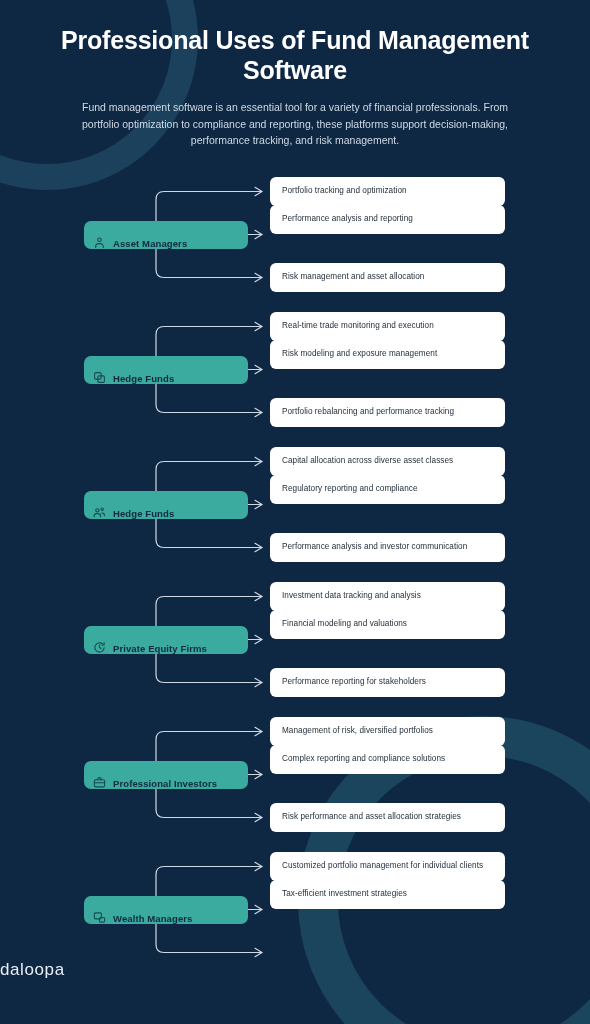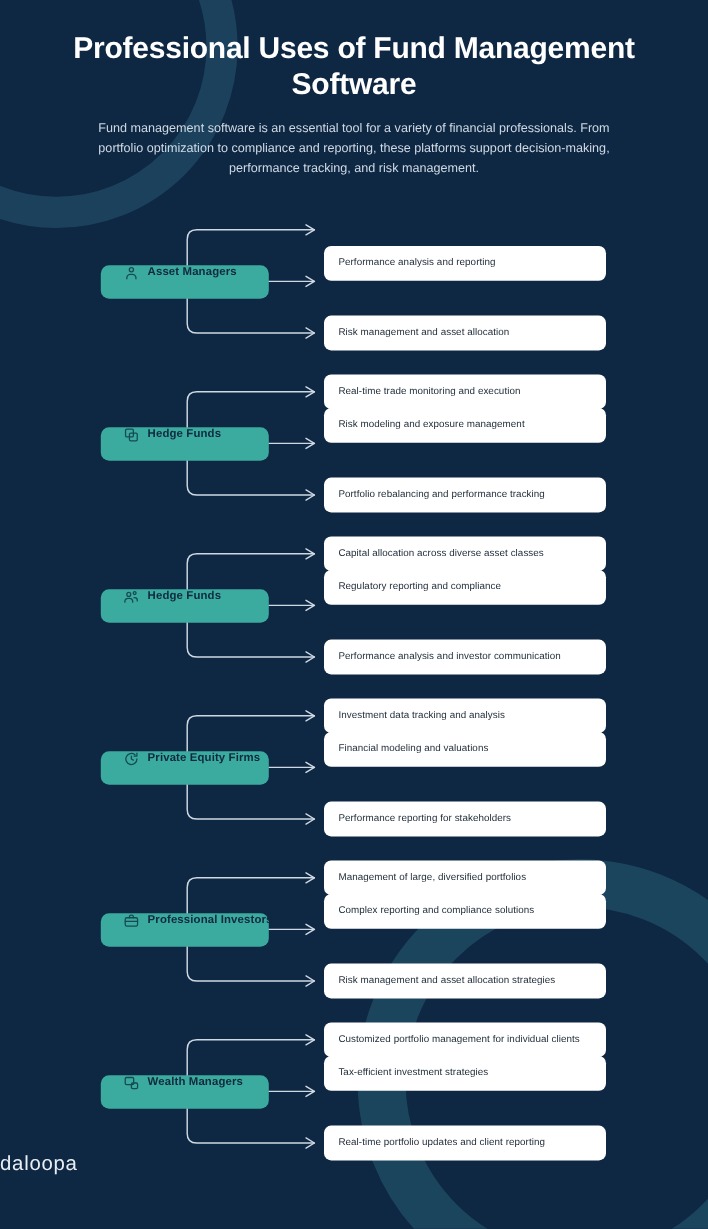--- a/index.html
+++ b/index.html
@@ -95,28 +95,28 @@
     width: 590px;
     height: 135px;
     z-index: 1;
   }
 
   
   .pill {
     position: absolute;
     left: 84px;
     top: 46px;
-    width: 140px;
+    width: 164px;
     height: 28px;
     background: #3cab9f;
     border-radius: 7px;
     display: flex;
-    align-items: flex-start;
+    align-items: flex-end;
     gap: 7px;
-    padding: 0 19px;
+    padding: 0 9px;
     box-sizing: border-box;
     z-index: 3;
   }
   .pill-icon {
     width: 13px;
     height: 13px;
     flex: 0 0 13px;
     display: block;
     color: #0f3b44;
     opacity: .85;
@@ -198,20 +198,23 @@
           </svg>
           <div class="pill">
             <span class="pill-icon">
               <svg viewBox="0 0 24 24" fill="none" stroke="currentColor" stroke-width="2" stroke-linecap="round" stroke-linejoin="round">
                 <circle cx="12" cy="7" r="3.2"></circle>
                 <path d="M5 21v-1.5A5.5 5.5 0 0 1 10.5 14h3A5.5 5.5 0 0 1 19 19.5V21"></path>
               </svg>
             </span>
             <span class="pill-label">Asset Managers</span>
           </div>
+          <div class="card pos0">
+            <span class="card-text">Portfolio tracking and optimization</span>
+          </div>
           <div class="card pos1">
             <span class="card-text">Performance analysis and reporting</span>
           </div>
           <div class="card pos2">
             <span class="card-text">Risk management and asset allocation</span>
           </div>
         </div>
       </div>
       <div class="group">
         <div class="group-inner">
@@ -316,27 +319,27 @@
             <span class="pill-icon">
               <svg viewBox="0 0 24 24" fill="none" stroke="currentColor" stroke-width="2" stroke-linecap="round" stroke-linejoin="round">
                 <rect x="2.5" y="7" width="19" height="13" rx="2.5"></rect>
                 <path d="M9 7V5.5A2.5 2.5 0 0 1 11.5 3h1A2.5 2.5 0 0 1 15 5.5V7"></path>
                 <path d="M2.5 12.5h19"></path>
               </svg>
             </span>
             <span class="pill-label">Professional Investors</span>
           </div>
           <div class="card pos0">
-            <span class="card-text">Management of large, diversified portfolios</span>
+            <span class="card-text">Management of risk, diversified portfolios</span>
           </div>
           <div class="card pos1">
             <span class="card-text">Complex reporting and compliance solutions</span>
           </div>
           <div class="card pos2">
-            <span class="card-text">Risk management and asset allocation strategies</span>
+            <span class="card-text">Risk performance and asset allocation strategies</span>
           </div>
         </div>
       </div>
       <div class="group">
         <div class="group-inner">
           <svg class="connector" viewBox="0 0 590 135">
             <path d="M262 16.5 H164 Q156 16.5 156 24.5 V94.5 Q156 102.5 164 102.5 H262" fill="none" stroke="#cfd9e4" stroke-width="1.2" stroke-linecap="round" stroke-linejoin="round"></path>
             <path d="M224 59.5 H262" fill="none" stroke="#cfd9e4" stroke-width="1.2" stroke-linecap="round"></path>
             <path d="M255 12.3 L262 16.5 L255 20.7" fill="none" stroke="#cfd9e4" stroke-width="1.2" stroke-linecap="round" stroke-linejoin="round"></path>
             <path d="M255 55.3 L262 59.5 L255 63.7" fill="none" stroke="#cfd9e4" stroke-width="1.2" stroke-linecap="round" stroke-linejoin="round"></path>
@@ -349,23 +352,20 @@
                 <rect x="12" y="12" width="9.5" height="8.5" rx="2"></rect>
               </svg>
             </span>
             <span class="pill-label">Wealth Managers</span>
           </div>
           <div class="card pos0">
             <span class="card-text">Customized portfolio management for individual clients</span>
           </div>
           <div class="card pos1">
             <span class="card-text">Tax-efficient investment strategies</span>
-          </div>
-          <div class="card pos2">
-            <span class="card-text">Real-time portfolio updates and client reporting</span>
           </div>
         </div>
       </div>
     </div>
 
   <div class="footer">
     <div class="logo">daloopa</div>
   </div>
 
 </div>

